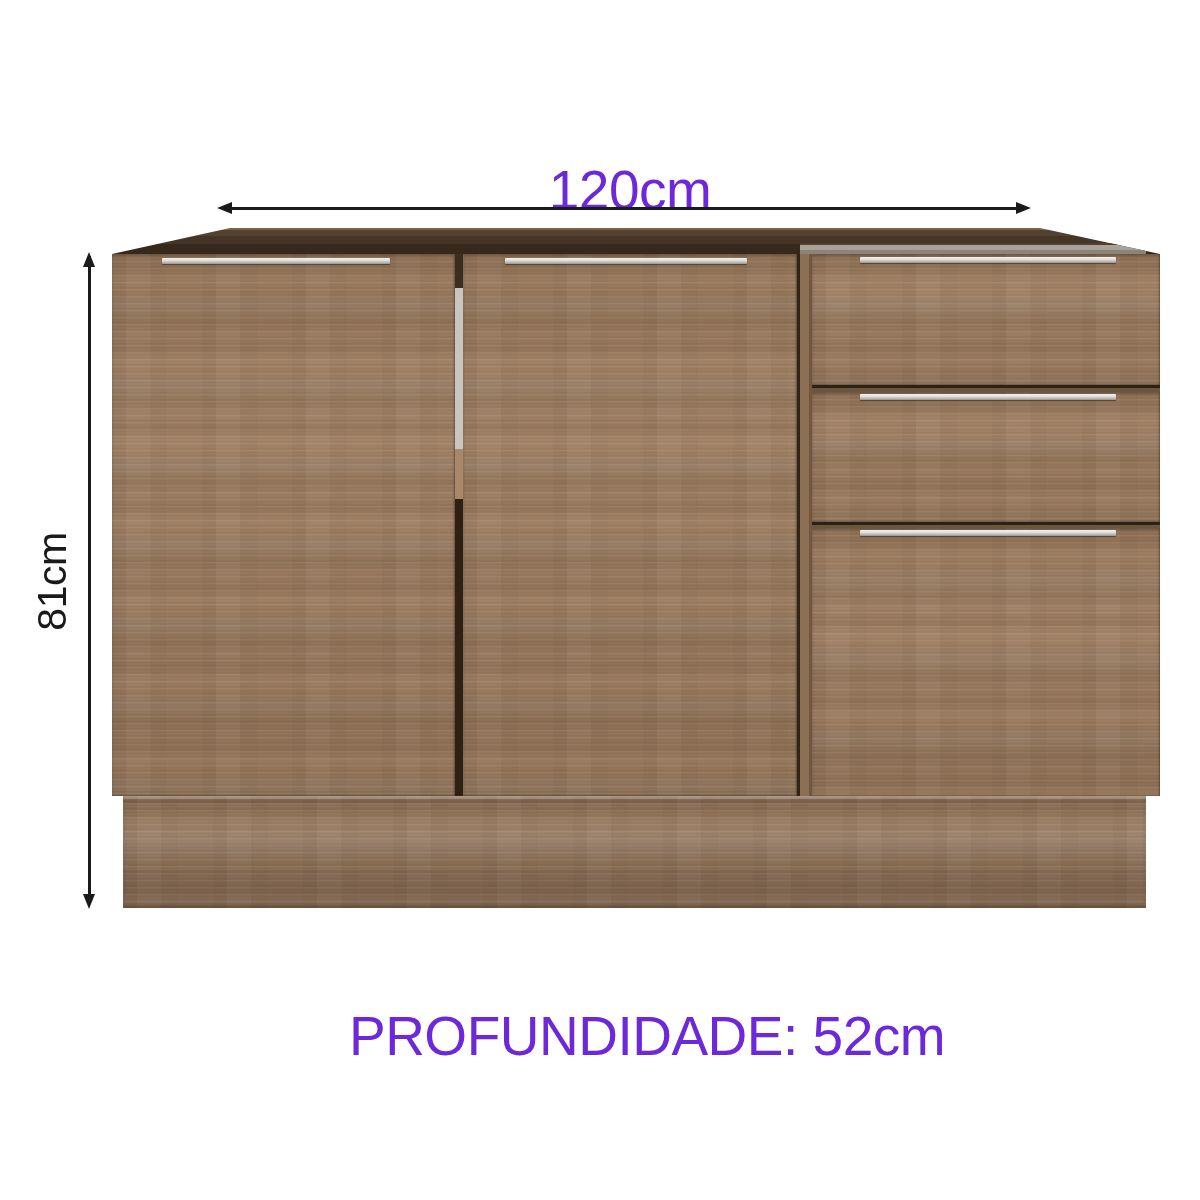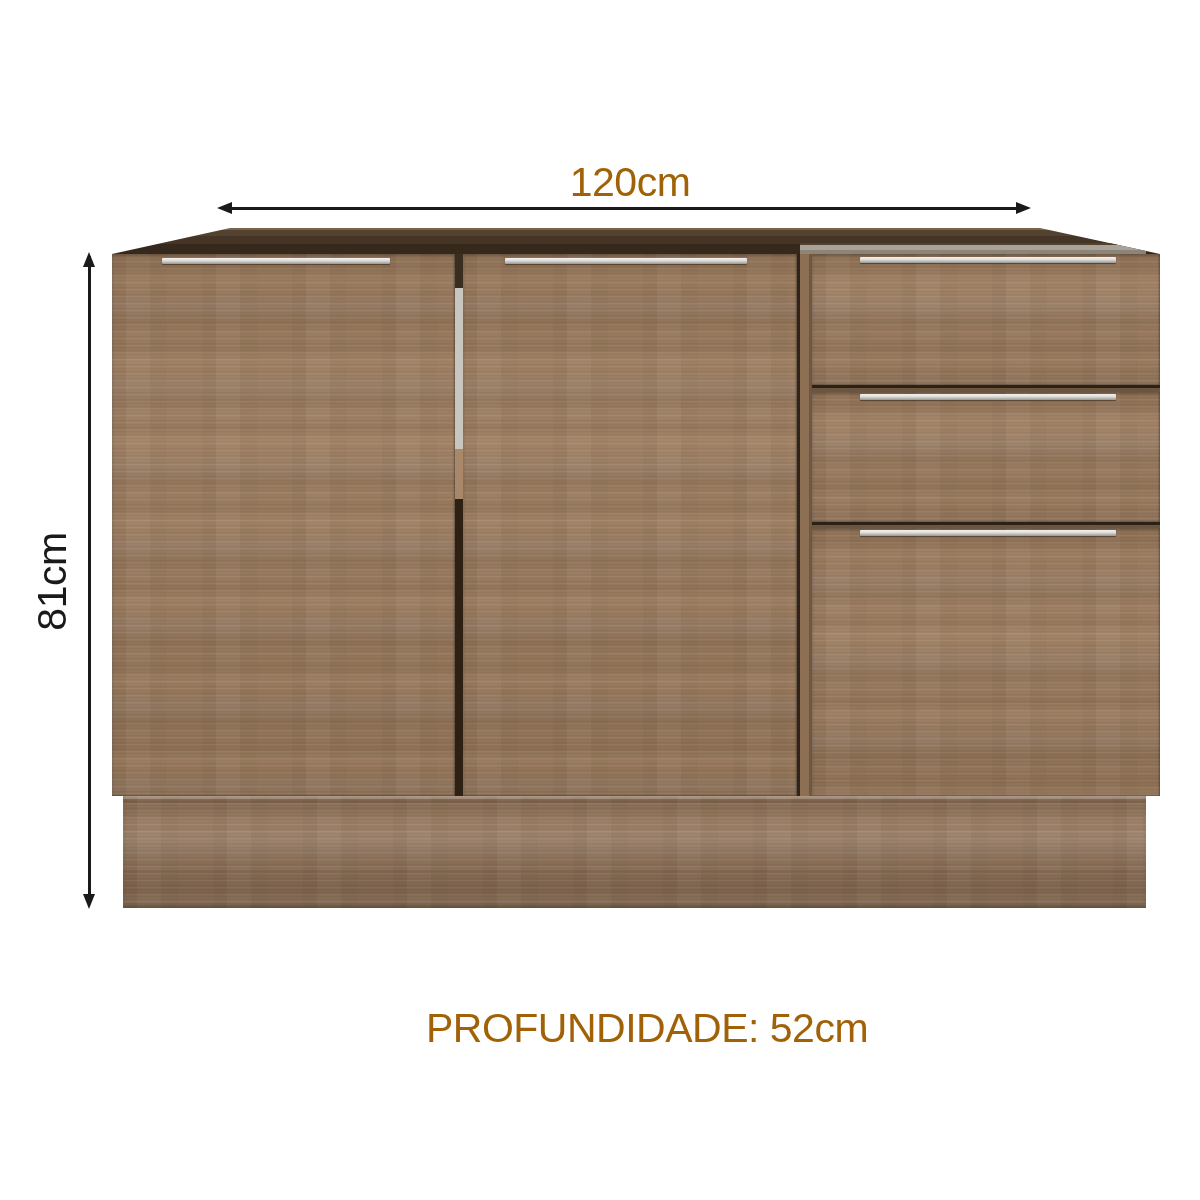--- a/index.html
+++ b/index.html
@@ -2,22 +2,22 @@
 <html><head>
 <meta charset="utf-8">
 <style>
   html,body{margin:0;padding:0;background:#ffffff;}
   .stage{
     position:relative;width:1200px;height:1200px;background:#ffffff;overflow:hidden;
     font-family:"Liberation Sans", sans-serif;color:#1a1a1a;
   }
   
   .dim-text{
-    position:absolute;font-size:41px;line-height:1.1;letter-spacing:-0.5px;
-    color:#a16207;font-weight:500;
+    position:absolute;font-size:55px;line-height:1.1;letter-spacing:-0.5px;
+    color:#6d28d9;font-weight:500;
   }
   .w-label{left:230px;top:160px;width:800px;text-align:center;}
   .h-label-box{
     position:absolute;left:14px;top:255px;width:76px;height:652px;
     display:flex;align-items:center;justify-content:center;
   }
   .h-label-box span{transform:rotate(-90deg);white-space:nowrap;font-size:41px;letter-spacing:-0.5px;font-weight:500;}
   .depth-label{left:47px;top:1006px;width:1200px;text-align:center;}
   .dim-line-h{position:absolute;left:227px;top:207px;width:792px;height:3px;background:#1a1a1a;}
   .dim-line-v{position:absolute;left:88px;top:256px;width:3px;height:646px;background:#1a1a1a;}

